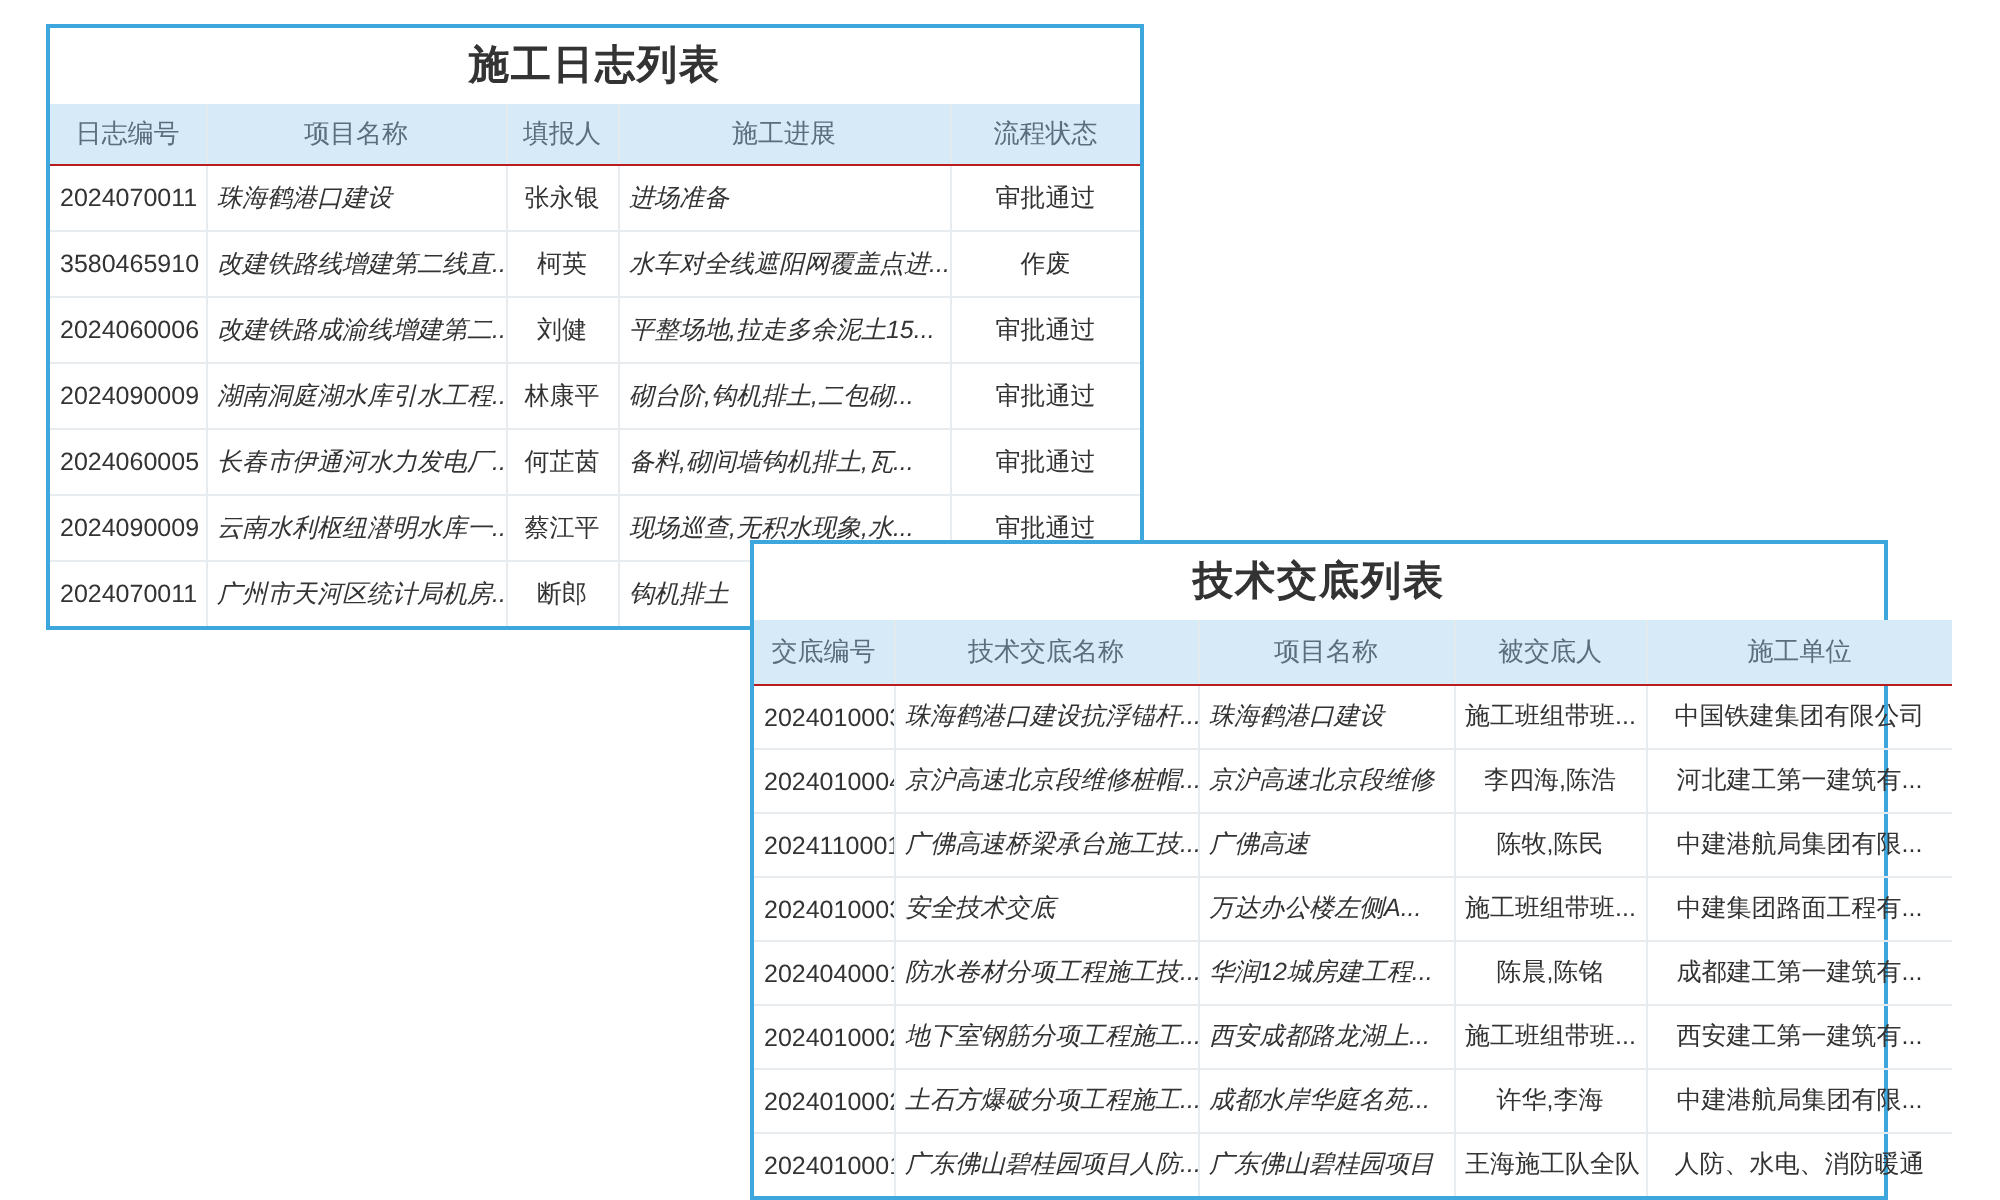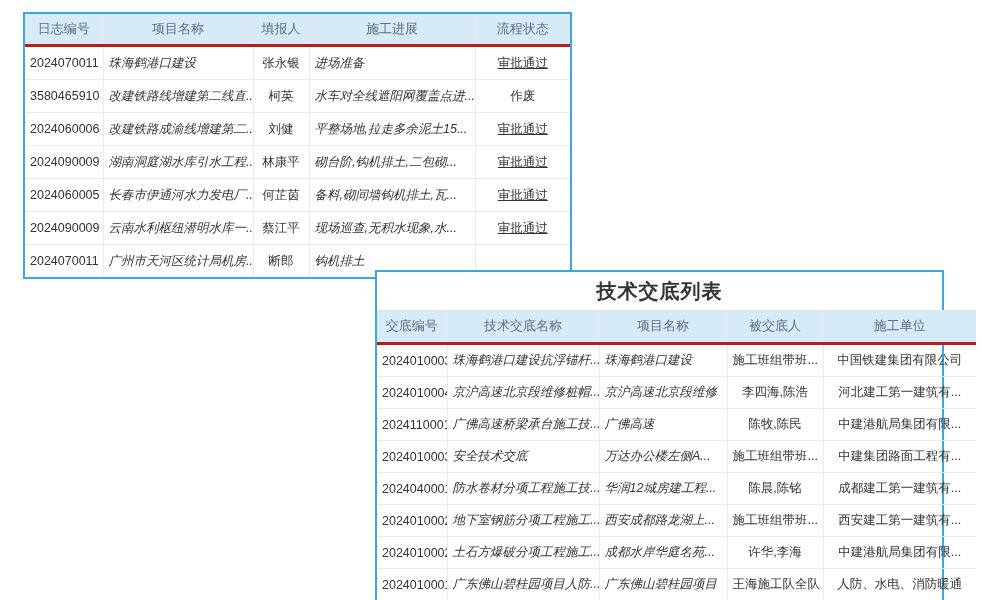--- a/index.html
+++ b/index.html
@@ -20,44 +20,45 @@
     height:38px;line-height:38px;text-align:center;
     font-size:20px;font-weight:bold;color:#333333;
     letter-spacing:1px;
   }
   table.grid{
     width:100%;border-collapse:collapse;table-layout:fixed;
   }
   table.grid th{
     background:#d6eaf8;color:#5c6e7e;font-weight:normal;
     font-size:13px;height:30px;
-    border-right:1px solid #e4e9ee;border-bottom:3px solid #b91c1c;
+    border-right:1px solid #e4e9ee;border-bottom:1px solid #b91c1c;
     padding:0 5px;overflow:hidden;white-space:nowrap;text-align:center;
   }
   #disclosure-panel table.grid th{height:32px;font-family:Liberation Serif, serif;}
   table.grid td{
     font-size:12.5px;height:32px;color:#333333;
     border-right:1px solid #e7ecf1;border-bottom:1px solid #e7ecf1;
     padding:0 5px;overflow:hidden;white-space:nowrap;
   }
   #disclosure-panel table.grid td{height:31px;}
   table.grid th:last-child,
   table.grid td:last-child{border-right:none;}
   table.grid tbody tr:last-child td{border-bottom:none;}
   .c-blue{color:#4a8ccd;cursor:pointer;}
   .c-dark{color:#333333;}
-  .st-approved{color:#28a35d;text-decoration:underline;cursor:pointer;}
+  .st-approved{color:#28a35d;cursor:pointer;}
   .st-voided{color:#9c3da0;cursor:pointer;}
   .al-center{text-align:center;margin-left:16px;}
   .al-left{text-align:left;font-style:italic;}
 </style>
 </head>
 <body>
 
 <div class="panel" id="log-panel">
+  <div class="panel-title">施工日志列表</div>
   <table class="grid">
     <colgroup>
       <col style="width:78px">
         <col style="width:150px">
         <col style="width:56px">
         <col style="width:166px">
         <col style="width:95px">
     </colgroup>
     <thead>
       <tr>

